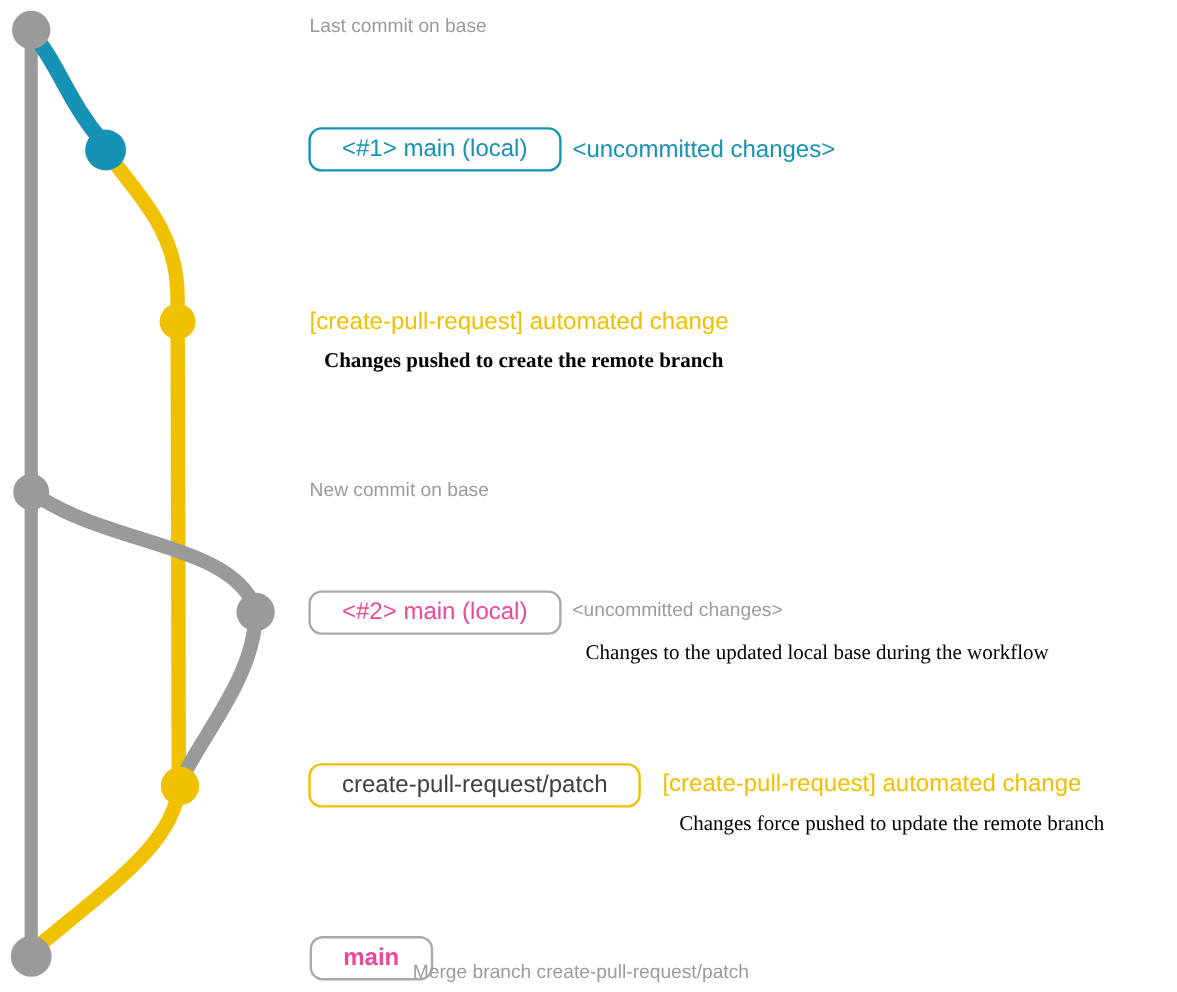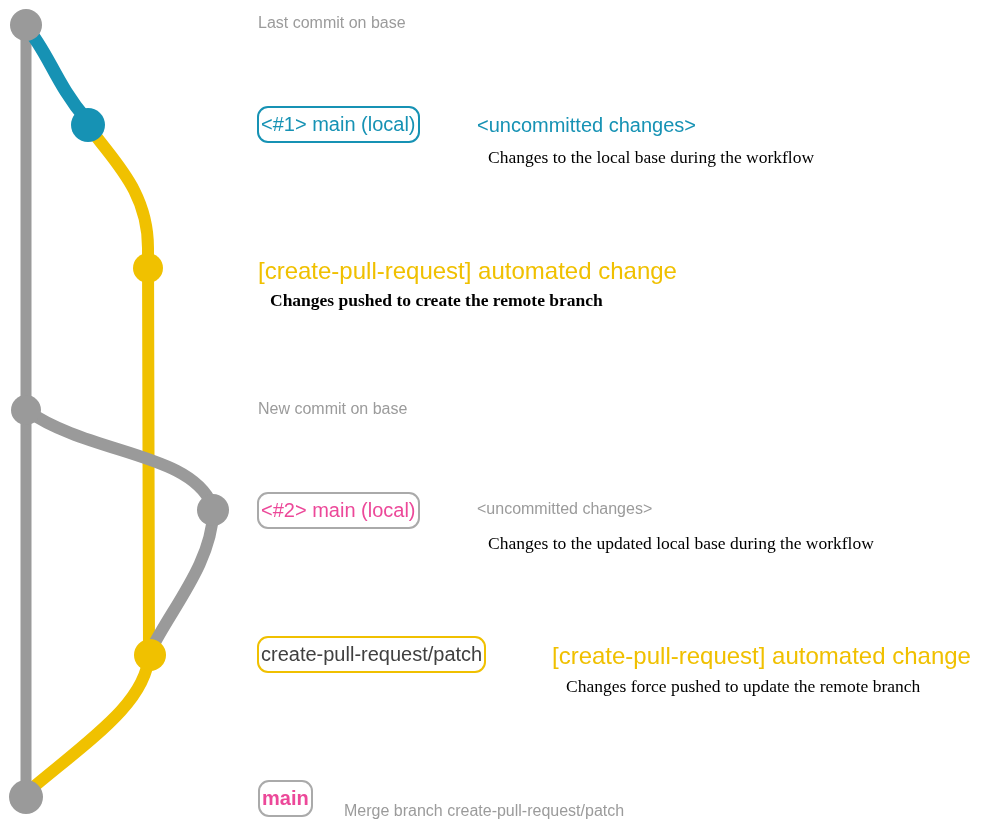--- a/index.html
+++ b/index.html
@@ -7,28 +7,28 @@
     position:relative;
     width:981px;height:827px;
     background:#ffffff;
     font-family:"Liberation Sans", sans-serif;
     overflow:hidden;
   }
   #graph-svg{position:absolute;left:0;top:0;}
   .txt{position:absolute;white-space:nowrap;line-height:1.15;}
   .gray-txt{color:#9b9b9b;font-size:16px;}
   .blue-txt{color:#1692b4;font-size:20px;}
-  .yellow-txt{color:#f0c000;font-size:24px;}
+  .yellow-txt{color:#f0c000;font-size:20px;}
   .serif-txt{color:#000000;font-size:17.5px;font-family:"Liberation Serif", serif;}
   .tag-box{
     position:absolute;
     display:inline-block;
     border:2px solid;
     border-radius:11px;
-    padding:5px 2px;
+    padding:5px 26px;
     font-size:20px;
     white-space:nowrap;
     background:#ffffff;
   }
   .blue-box{border-color:#1692b4;color:#1692b4;}
   .gray-box{border-color:#aaaaaa;color:#ec4899;}
   .yellow-box{border-color:#f0c000;color:#404040;}
 </style>
 </head>
 <body>
@@ -53,21 +53,20 @@
     <circle cx="26" cy="410" r="15" fill="#9a9a9a"></circle>
     <circle cx="213" cy="510" r="16" fill="#9a9a9a"></circle>
     <circle cx="150" cy="655" r="16" fill="#f0c100"></circle>
     <circle cx="26" cy="797" r="17" fill="#9a9a9a"></circle>
   </svg>
 
   <div class="txt gray-txt" style="left:258px;top:14px;">Last commit on base</div>
 
   <div class="tag-box blue-box" style="left:257px;top:106px;">&lt;#1&gt; main (local)</div>
   <div class="txt blue-txt" style="left:477px;top:114px;">&lt;uncommitted changes&gt;</div>
-  <div class="txt serif-txt" style="left:488px;top:147px;">Changes to the local base during the workflow</div>
 
   <div class="txt yellow-txt" style="left:258px;top:257px;">[create-pull-request] automated change</div>
   <div class="txt serif-txt" style="left:270px;top:290px;font-weight:bold;">Changes pushed to create the remote branch</div>
 
   <div class="txt gray-txt" style="left:258px;top:400px;text-align:right;">New commit on base</div>
 
   <div class="tag-box gray-box" style="left:257px;top:492px;">&lt;#2&gt; main (local)</div>
   <div class="txt gray-txt" style="left:477px;top:500px;">&lt;uncommitted changes&gt;</div>
   <div class="txt serif-txt" style="left:488px;top:533px;">Changes to the updated local base during the workflow</div>
 

